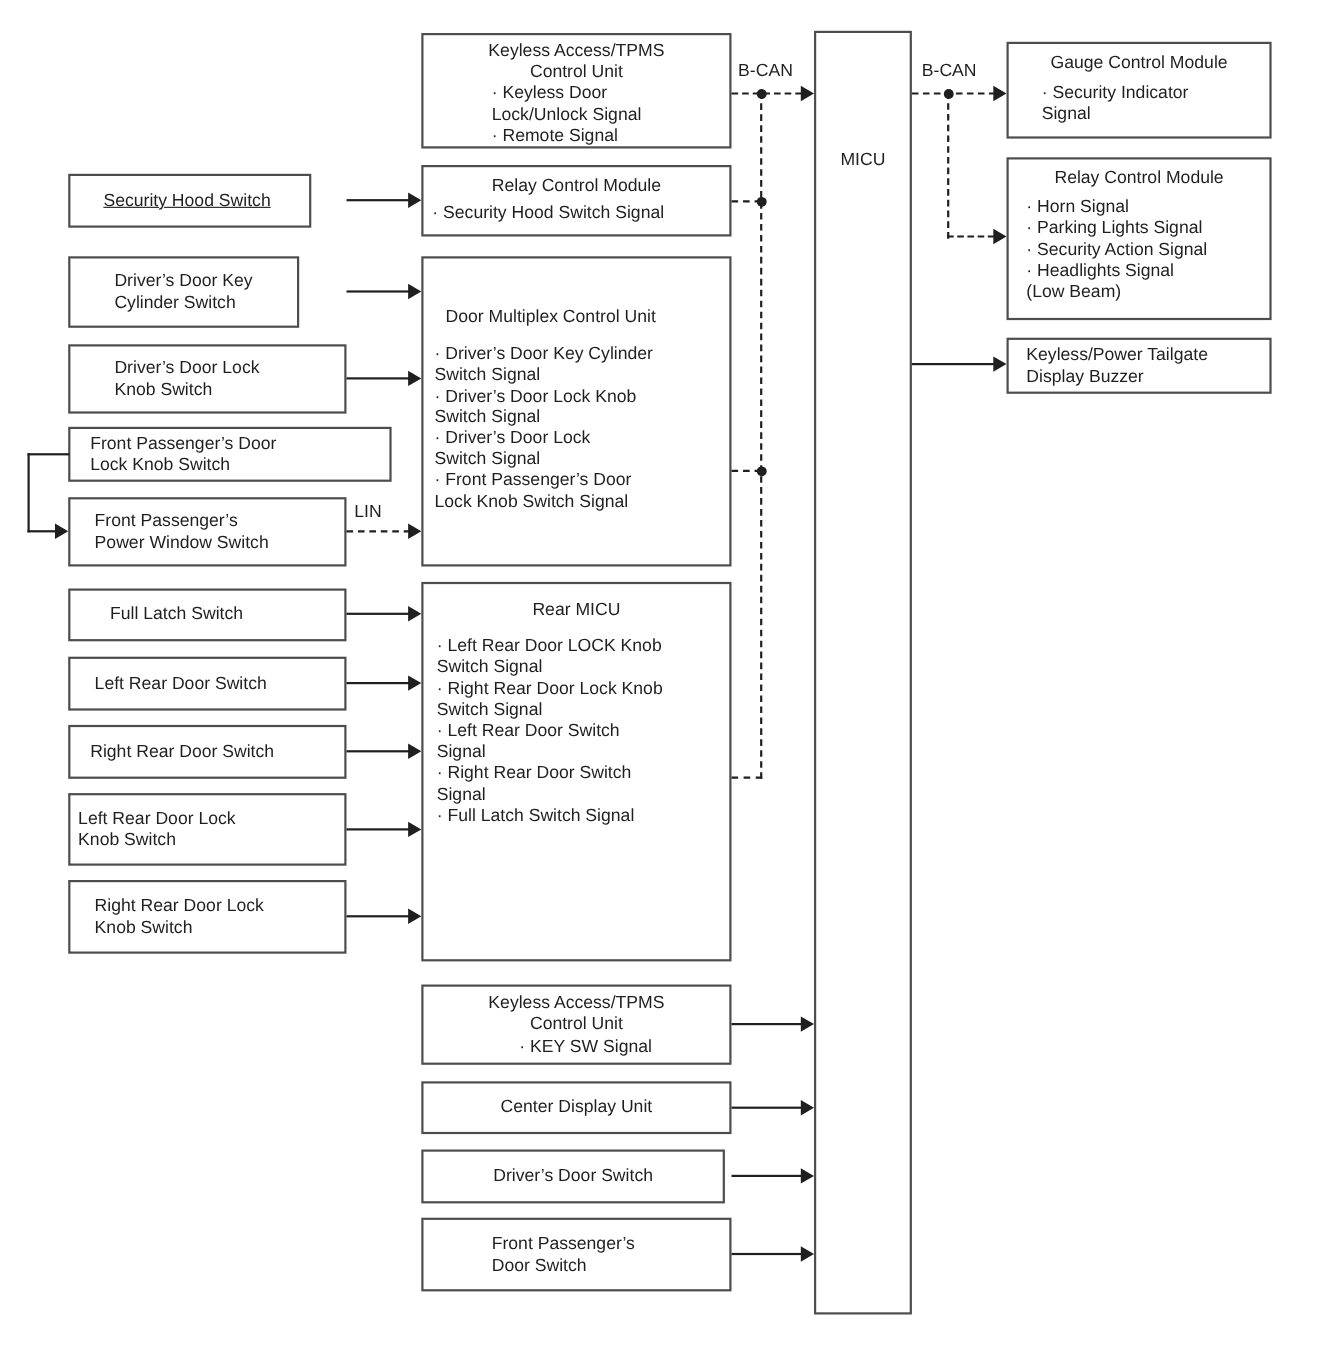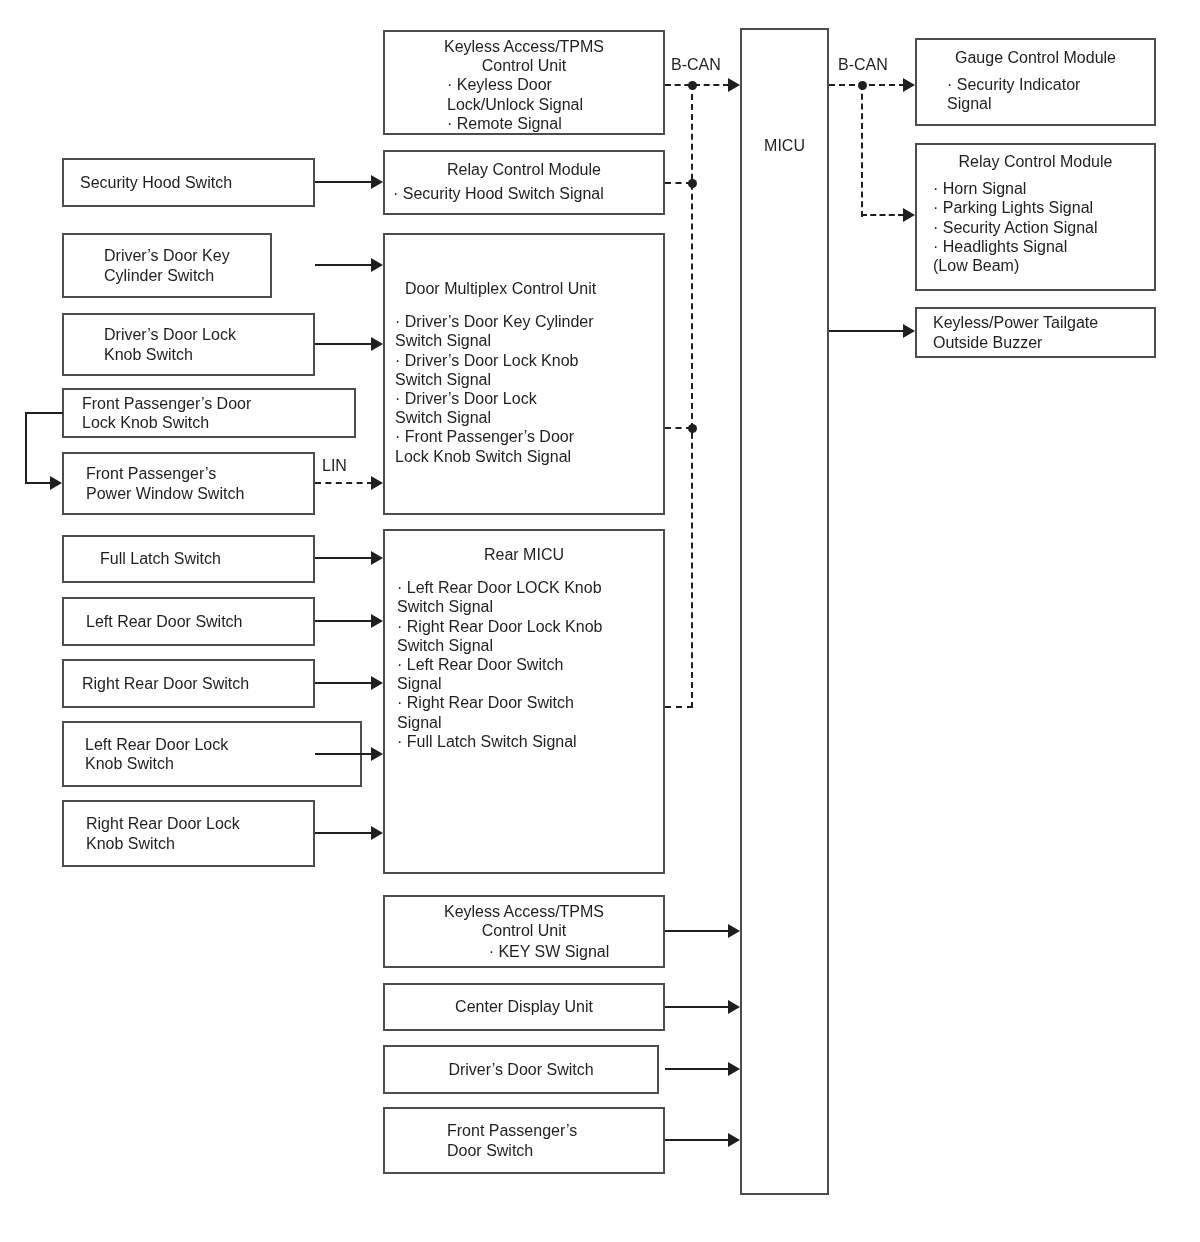--- a/index.html
+++ b/index.html
@@ -21,21 +21,21 @@
         border-top:7px solid transparent; border-bottom:7px solid transparent;
         border-left:12px solid #1f1f1f; }
   .dot { position:absolute; width:9px; height:9px; border-radius:50%; background:#1f1f1f; }
   .buslabel { position:absolute; font-size:16px; color:#1f1f1f; }
 </style>
 </head>
 <body>
 
 <div class="canvas">
 
-  <div class="box vcenter" style="left:62px;top:158px;width:253px;height:49px;padding-left:16px;">
+  <div class="box vcenter" style="left:62px;top:158px;width:221px;height:49px;padding-left:30px;text-decoration:underline;">
     <div class="pre">Security Hood Switch</div>
   </div>
   <div class="box vcenter" style="left:62px;top:233px;width:210px;height:65px;padding-left:40px;">
     <div class="pre">Driver’s Door Key
 Cylinder Switch</div>
   </div>
   <div class="box vcenter" style="left:62px;top:313px;width:253px;height:63px;padding-left:40px;">
     <div class="pre">Driver’s Door Lock
 Knob Switch</div>
   </div>
@@ -49,21 +49,21 @@
   </div>
   <div class="box vcenter" style="left:62px;top:535px;width:253px;height:48px;padding-left:36px;">
     <div class="pre">Full Latch Switch</div>
   </div>
   <div class="box vcenter" style="left:62px;top:597px;width:253px;height:49px;padding-left:22px;">
     <div class="pre">Left Rear Door Switch</div>
   </div>
   <div class="box vcenter" style="left:62px;top:659px;width:253px;height:49px;padding-left:18px;">
     <div class="pre">Right Rear Door Switch</div>
   </div>
-  <div class="box vcenter" style="left:62px;top:721px;width:300px;height:66px;padding-left:21px;">
+  <div class="box vcenter" style="left:62px;top:721px;width:253px;height:66px;padding-left:7px;">
     <div class="pre">Left Rear Door Lock
 Knob Switch</div>
   </div>
   <div class="box vcenter" style="left:62px;top:800px;width:253px;height:67px;padding-left:22px;">
     <div class="pre">Right Rear Door Lock
 Knob Switch</div>
   </div>
 
   <div class="box" style="left:383px;top:30px;width:282px;height:105px;padding-top:5px;">
     <div class="pre ttl-c">Keyless Access/TPMS
@@ -99,21 +99,21 @@
 · Left Rear Door Switch
 Signal
 · Right Rear Door Switch
 Signal
 · Full Latch Switch Signal</div>
   </div>
 
   <div class="box" style="left:383px;top:895px;width:282px;height:73px;padding-top:5px;">
     <div class="pre ttl-c">Keyless Access/TPMS
 Control Unit</div>
-    <div class="pre" style="padding-left:50px;margin-top:2px;text-align:center;">· KEY SW Signal</div>
+    <div class="pre" style="padding-left:87px;margin-top:2px;">· KEY SW Signal</div>
   </div>
 
   <div class="box vcenter ttl-c" style="left:383px;top:983px;width:282px;height:48px;">
     <div class="pre">Center Display Unit</div>
   </div>
 
   <div class="box vcenter ttl-c" style="left:383px;top:1045px;width:276px;height:49px;">
     <div class="pre">Driver’s Door Switch</div>
   </div>
 
@@ -136,21 +136,21 @@
     <div class="pre ttl-c">Relay Control Module</div>
     <div class="pre" style="padding-left:16px;margin-top:8px;">· Horn Signal
 · Parking Lights Signal
 · Security Action Signal
 · Headlights Signal
 (Low Beam)</div>
   </div>
 
   <div class="box vcenter" style="left:915px;top:307px;width:241px;height:51px;padding-left:16px;">
     <div class="pre">Keyless/Power Tailgate
-Outside Buzzer</div>
+Display Buzzer</div>
   </div>
 
   <div class="buslabel" style="left:671px;top:55px;">B-CAN</div>
   <div class="buslabel" style="left:838px;top:55px;">B-CAN</div>
   <div class="buslabel" style="left:322px;top:456px;">LIN</div>
 
   <div class="hl" style="left:315px;top:181px;width:58px;"></div>
   <div class="ah" style="left:371px;top:175px;"></div>
 
   <div class="hl" style="left:315px;top:264px;width:58px;"></div>

